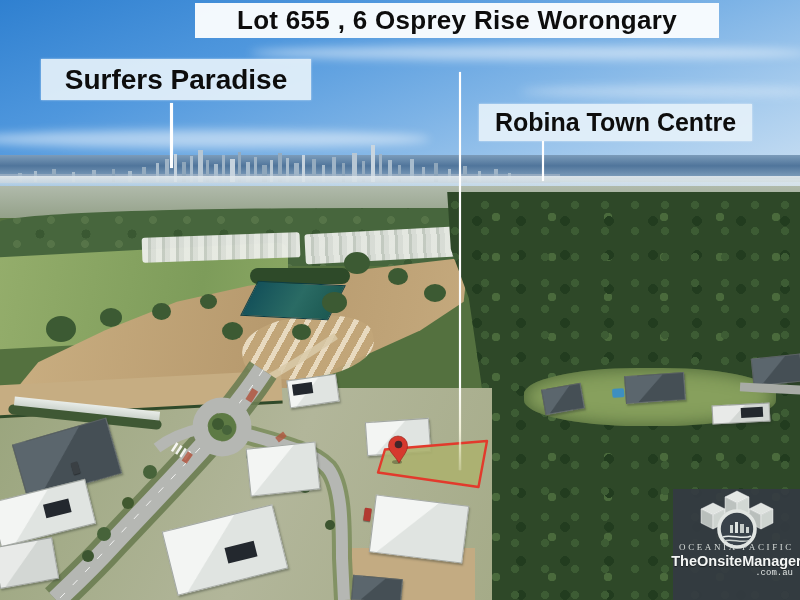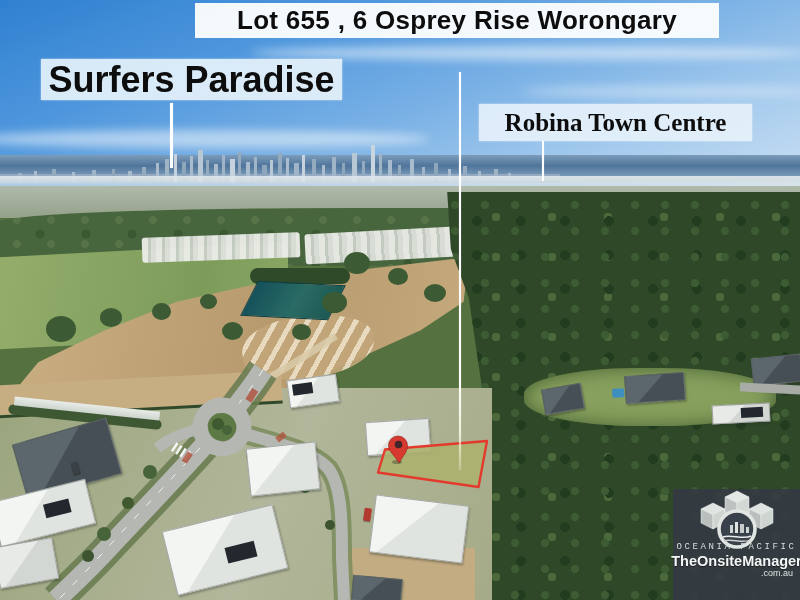--- a/index.html
+++ b/index.html
@@ -69,31 +69,31 @@
   
   .pline{width:2px;background:#ffffff;box-shadow:0 0 1px rgba(255,255,255,.8);}
   .pline.fade{background:linear-gradient(180deg,#ffffff 0 78%,rgba(255,252,230,.85) 90%,rgba(255,252,230,.25) 100%);}
 
   
   .banner{left:195px;top:3px;width:524px;height:35px;background:rgba(249,252,254,.97);
         display:flex;align-items:center;justify-content:center;
         font-weight:700;font-size:26px;color:#0d0d0d;letter-spacing:.3px;}
   .loc-label{background:rgba(229,241,250,.92);display:flex;align-items:center;justify-content:center;
         font-weight:700;color:#0d0d0d;box-shadow:0 0 2px rgba(255,255,255,.6);}
-  .label-surfers{left:41px;top:59px;width:301px;height:41px;font-size:36px;text-align:center;}
-  .label-robina{left:479px;top:104px;width:273px;height:37px;font-size:25px;font-family:Liberation Serif, serif;}
+  .label-surfers{left:41px;top:59px;width:270px;height:41px;font-size:28px;text-align:center;}
+  .label-robina{left:479px;top:104px;width:273px;height:37px;font-size:25px;}
 
   
   .watermark{left:673px;top:489px;width:127px;height:111px;background:rgba(52,59,66,.92);
         display:flex;flex-direction:column;align-items:center;color:#eef1ef;}
-  .wm-top{font-family:Liberation Mono, monospace;font-size:9px;letter-spacing:2.6px;
+  .wm-top{font-family:Liberation Serif, serif;font-size:9px;letter-spacing:2.6px;
         color:#d9dedb;margin-top:-9px;white-space:nowrap;}
   .wm-main{font-size:14.5px;font-weight:700;color:#f4f6f5;margin-top:1px;white-space:nowrap;
         text-shadow:0 1px 1px rgba(0,0,0,.5);}
-  .wm-suffix{font-size:9px;color:#dfe3e1;align-self:flex-end;margin-right:7px;margin-top:-1px;}
+  .wm-suffix{font-size:9px;color:#dfe3e1;align-self:flex-end;margin-right:7px;margin-top:-1px;font-family:Liberation Mono, monospace;}
 </style>
 </head>
 <body>
 
 <div id="stage">
 
   <div class="a sky"></div>
   <div class="a cloud" style="left:250px;top:46px;width:560px;height:14px;"></div>
   <div class="a cloud" style="left:520px;top:86px;width:300px;height:11px;opacity:.7;"></div>
   <div class="a cloud" style="left:-30px;top:130px;width:460px;height:18px;"></div>

